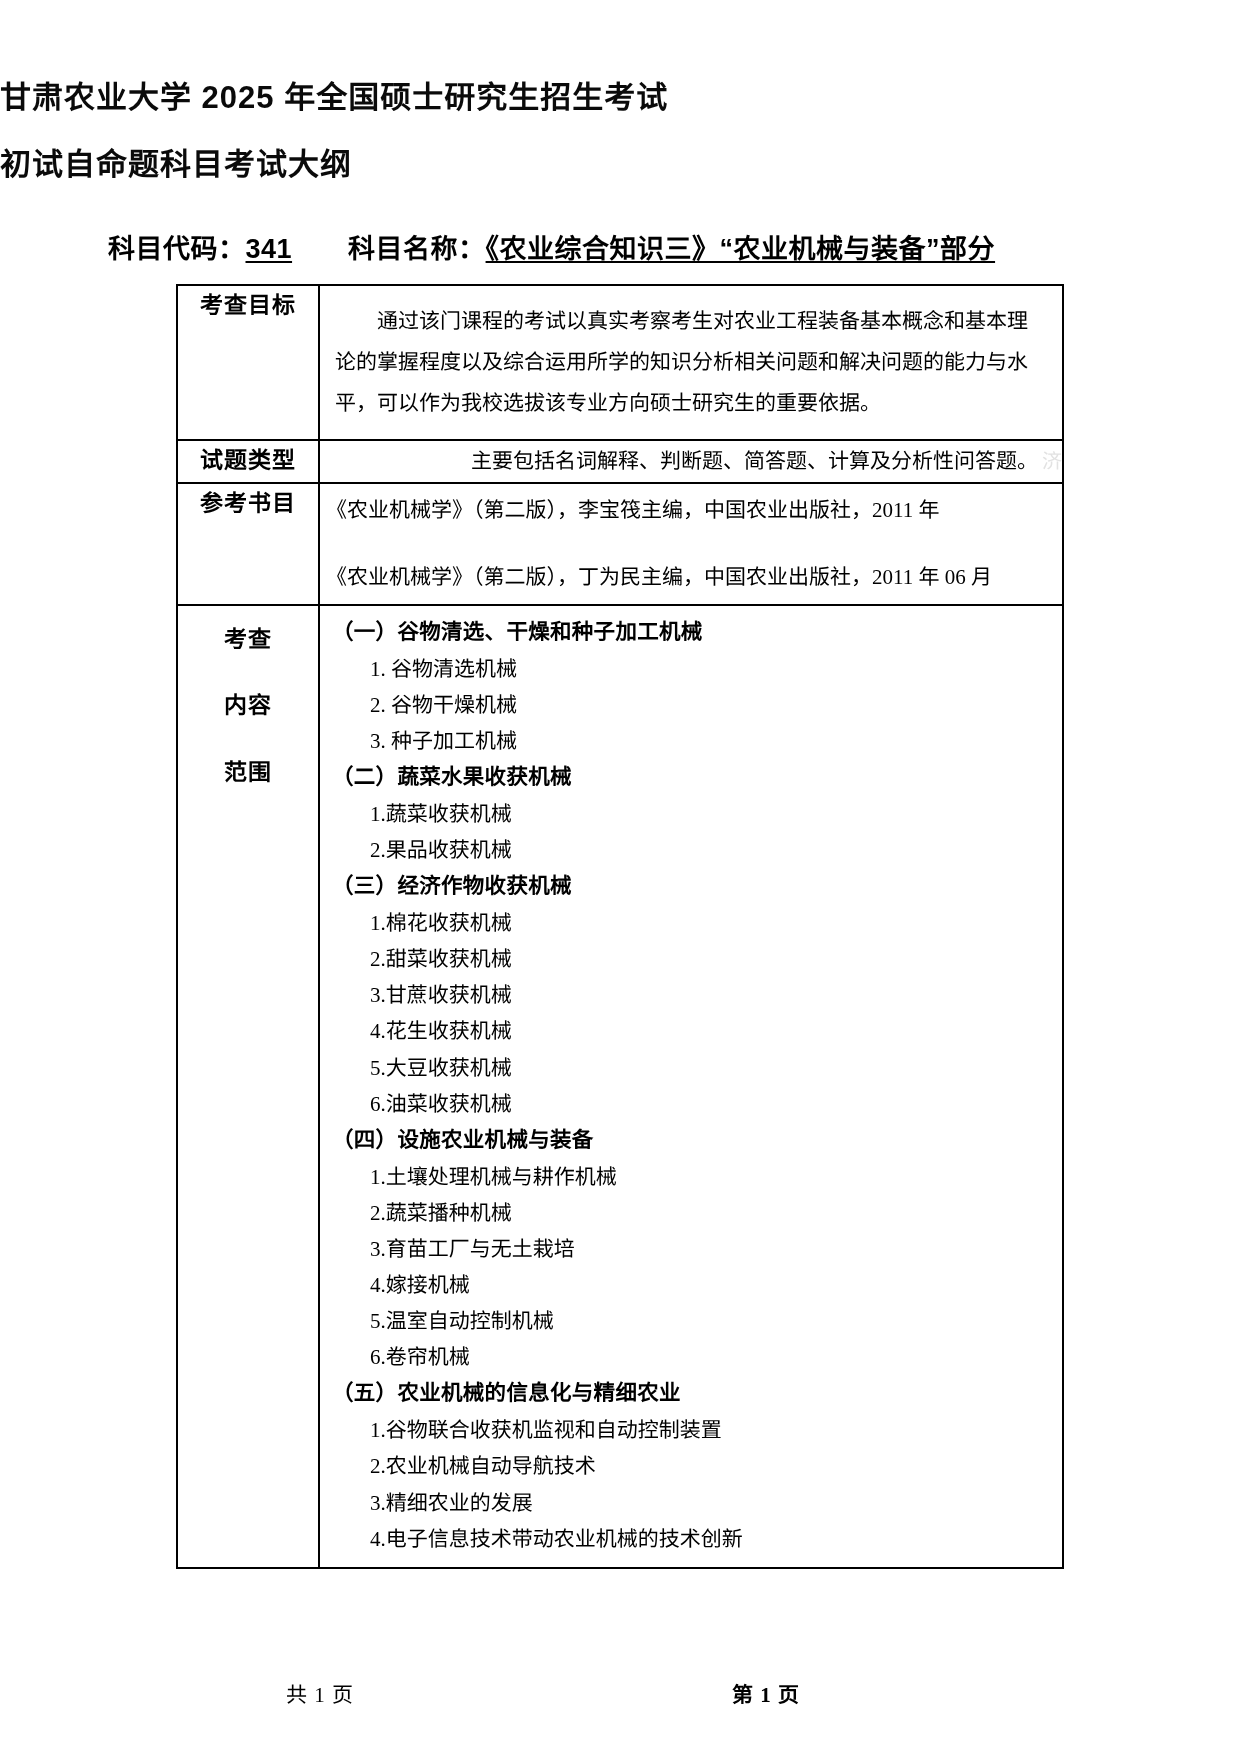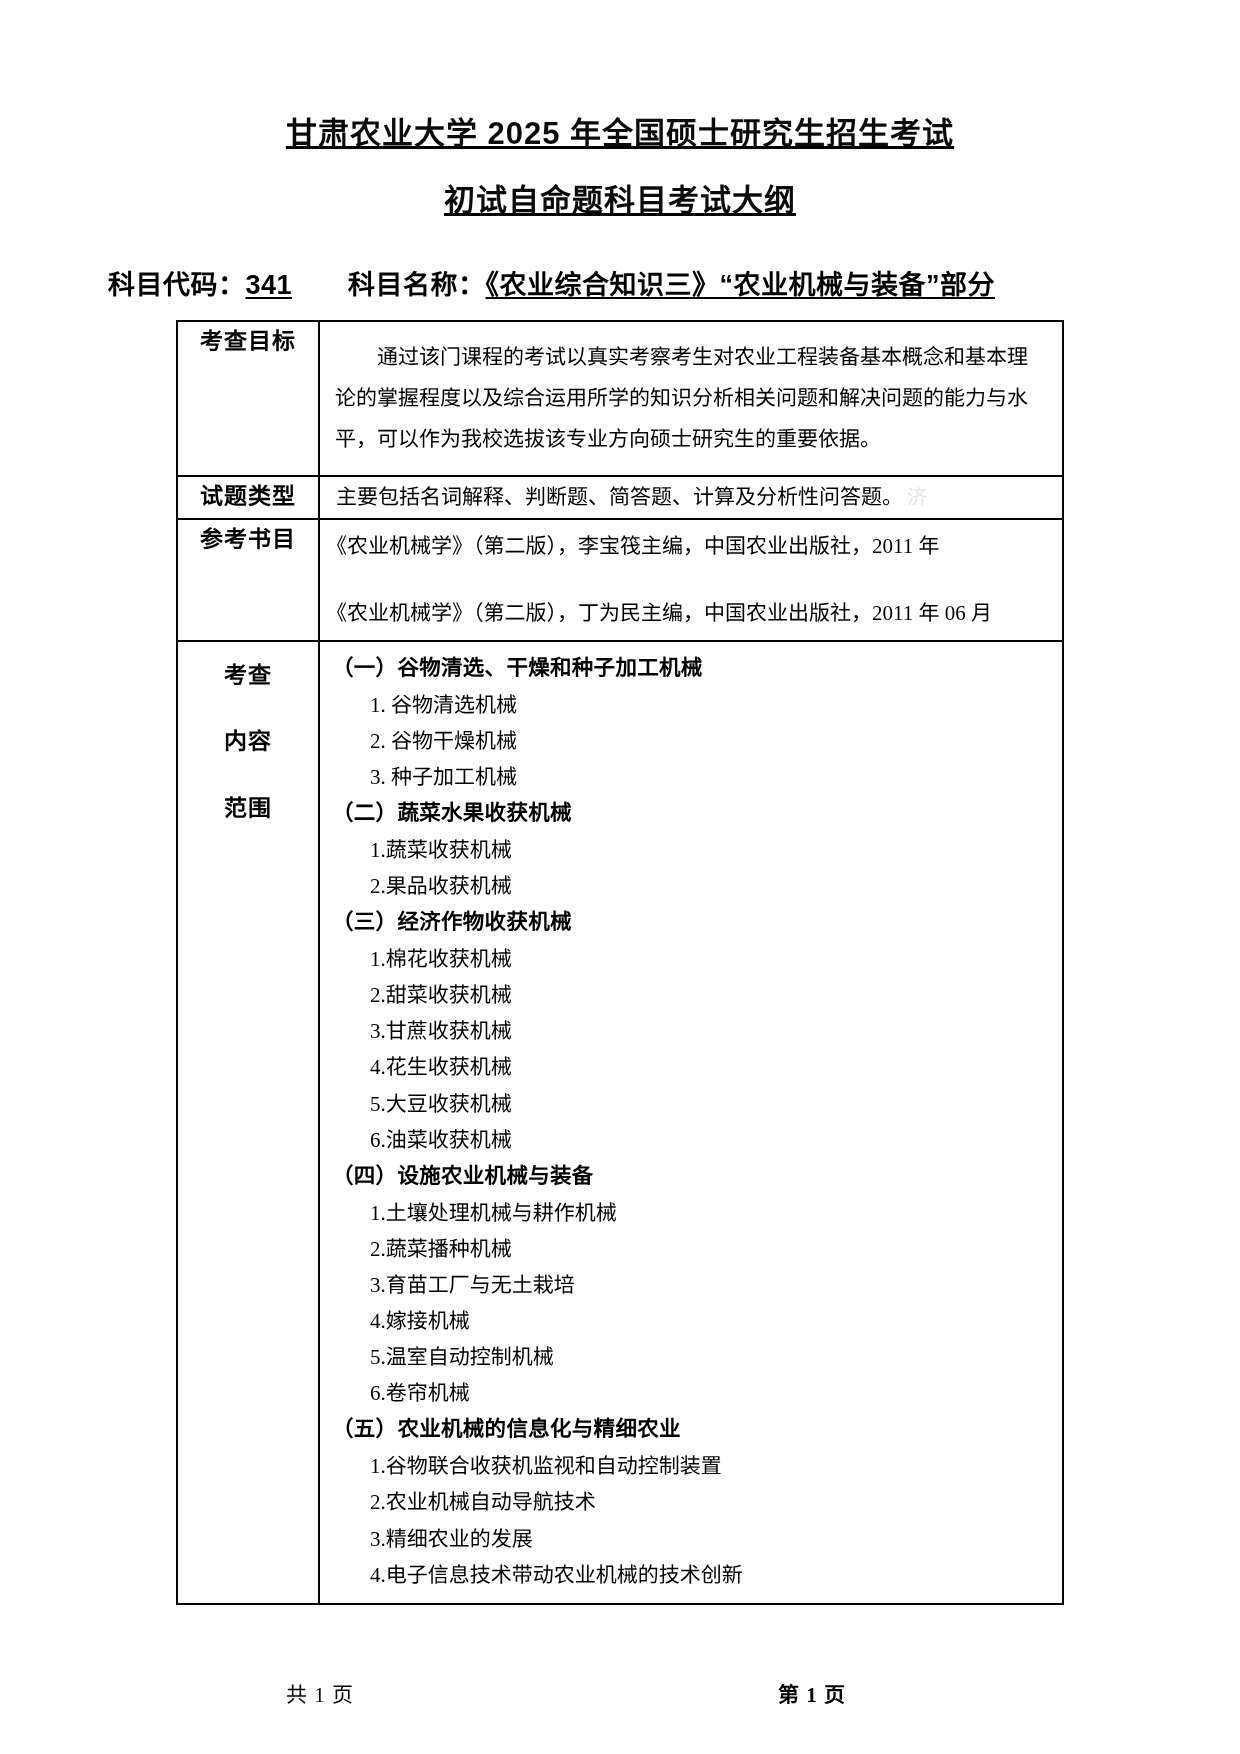--- a/index.html
+++ b/index.html
@@ -19,23 +19,21 @@
   .page {
     width: 1240px;
     height: 1754px;
     box-sizing: border-box;
     padding: 0;
     position: relative;
   }
 
   
   .title-block {
-    padding-top: 118px;
-    text-align: center;
-    text-decoration: underline;
+    padding-top: 82px;
   }
   .doc-title-line1,
   .doc-title-line2 {
     font-family: "Liberation Sans", "DejaVu Sans", sans-serif;
     font-weight: bold;
     font-size: 31px;
     letter-spacing: 1px;
     line-height: 1.0;
     color: #0a0a0a;
   }
@@ -101,21 +99,21 @@
     text-indent: 2em;
     margin: 15px;
   }
   .book-line {
     margin: 0 0 0 0;
     padding: 6px 0 6px 6px;
     font-size: 21px;
   }
   .book-line + .book-line { padding-top: 20px; }
 
-  .qtype-text { position: relative; padding-left: 16px; }
+  .qtype-text { position: relative; padding-left: 16px; text-align: right; }
 
   .watermark-mark {
     color: #e2e2e2;
     font-size: 20px;
     margin-left: 4px;
   }
 
   
   .outline {
     padding: 8px 0 10px 6px;
@@ -148,21 +146,21 @@
     font-size: 21px;
     font-family: "Liberation Serif", "DejaVu Serif", serif;
   }
   .footer .left {
     position: absolute;
     left: 286px;
     letter-spacing: 1px;
   }
   .footer .right {
     position: absolute;
-    left: 778px;
+    left: 732px;
     font-weight: bold;
     letter-spacing: 1px;
   }
 </style>
 </head>
 <body>
 
 <div class="page">
 
   <div class="title-block">

